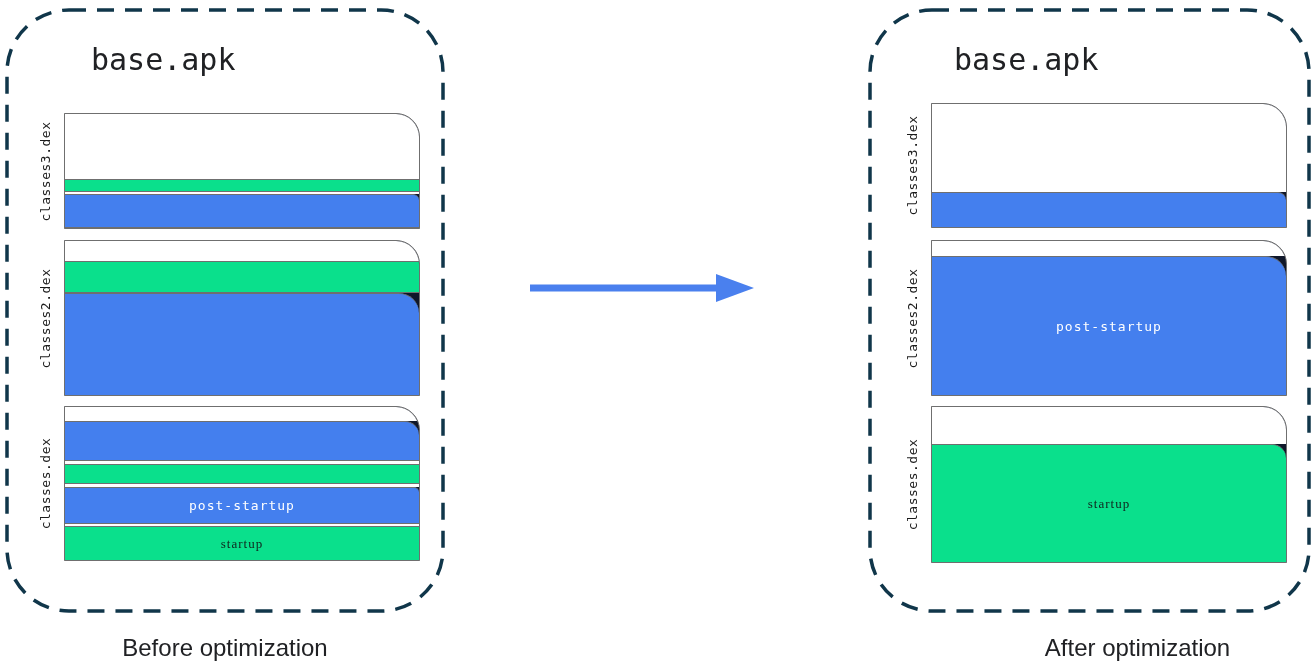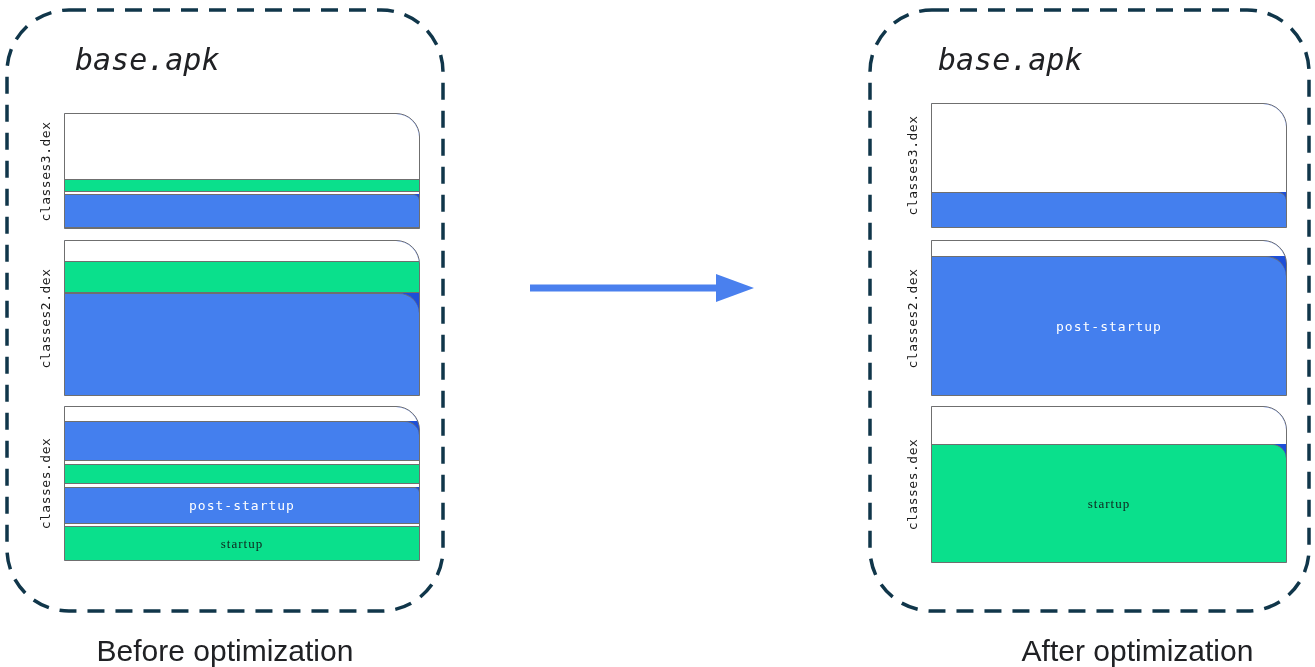--- a/index.html
+++ b/index.html
@@ -11,32 +11,32 @@
   html,body{width:1315px;height:667px;background:#ffffff;overflow:hidden;}
   body{position:relative;font-family:"Liberation Sans",sans-serif;}
 
   .panel{position:absolute;top:8px;height:605px;}
   .panel-before{left:5px;width:440px;}
   .panel-after{left:868px;width:443px;}
   .dash-svg{position:absolute;left:0;top:0;}
   .dash-rect{fill:none;stroke:var(--container-border);stroke-width:3.5;stroke-dasharray:17 11;}
 
   .apk-title{
-    position:absolute;left:70px;top:34px;
+    position:absolute;left:86px;top:34px;
     font-family:"DejaVu Sans Mono","Liberation Mono",monospace;
-    font-size:30px;font-weight:400;color:var(--text-dark);white-space:nowrap;font-style:italic;
+    font-size:30px;font-weight:400;color:var(--text-dark);white-space:nowrap;
   }
 
   .files{position:absolute;left:0;top:0;width:100%;height:100%;}
   .file-row{position:absolute;width:356px;}
   .panel-before .file-row{left:59px;}
   .panel-after  .file-row{left:63px;}
 
   .file-box{
-    position:absolute;left:0;top:0;right:0;bottom:0;background:#1d4ed8;
+    position:absolute;left:0;top:0;right:0;bottom:0;background:#0f172a;
     border:1.5px solid var(--file-border);border-top-right-radius:24px;
     overflow:hidden;display:flex;flex-direction:column;
   }
   .seg{flex:none;width:100%;display:flex;align-items:center;justify-content:center;}
   .seg-white{background:#ffffff;}
   .seg-blue{background:var(--blue);border-top:1px solid var(--file-border);border-bottom:1px solid var(--file-border);}
   .seg-green{background:var(--green);border-top:1px solid var(--file-border);border-bottom:1px solid var(--file-border);}
   .seg-label{font-family:"DejaVu Sans Mono","Liberation Mono",monospace;font-size:13px;letter-spacing:1px;white-space:nowrap;}
   .seg-label.light{color:var(--text-light);}
   .seg-label.dark{color:var(--label-dark);font-family:Liberation Serif, serif;}
@@ -46,21 +46,21 @@
     display:flex;align-items:center;justify-content:center;
   }
   .vlabel span{
     transform:rotate(-90deg);white-space:nowrap;
     font-family:"DejaVu Sans Mono","Liberation Mono",monospace;
     font-size:13px;color:#1b1b1b;letter-spacing:0.5px;
   }
 
   .caption{
     position:absolute;top:634px;text-align:center;
-    font-size:30px;color:var(--text-dark);
+    font-size:24px;color:var(--text-dark);
   }
   .caption-before{left:5px;width:440px;}
   .caption-after{left:916px;width:443px;}
 
   .arrow-svg{position:absolute;left:526px;top:271px;}
   .arrow-line{stroke:var(--arrow);stroke-width:7;}
   .arrow-head{fill:var(--arrow);}
 </style>
 </head>
 <body>

